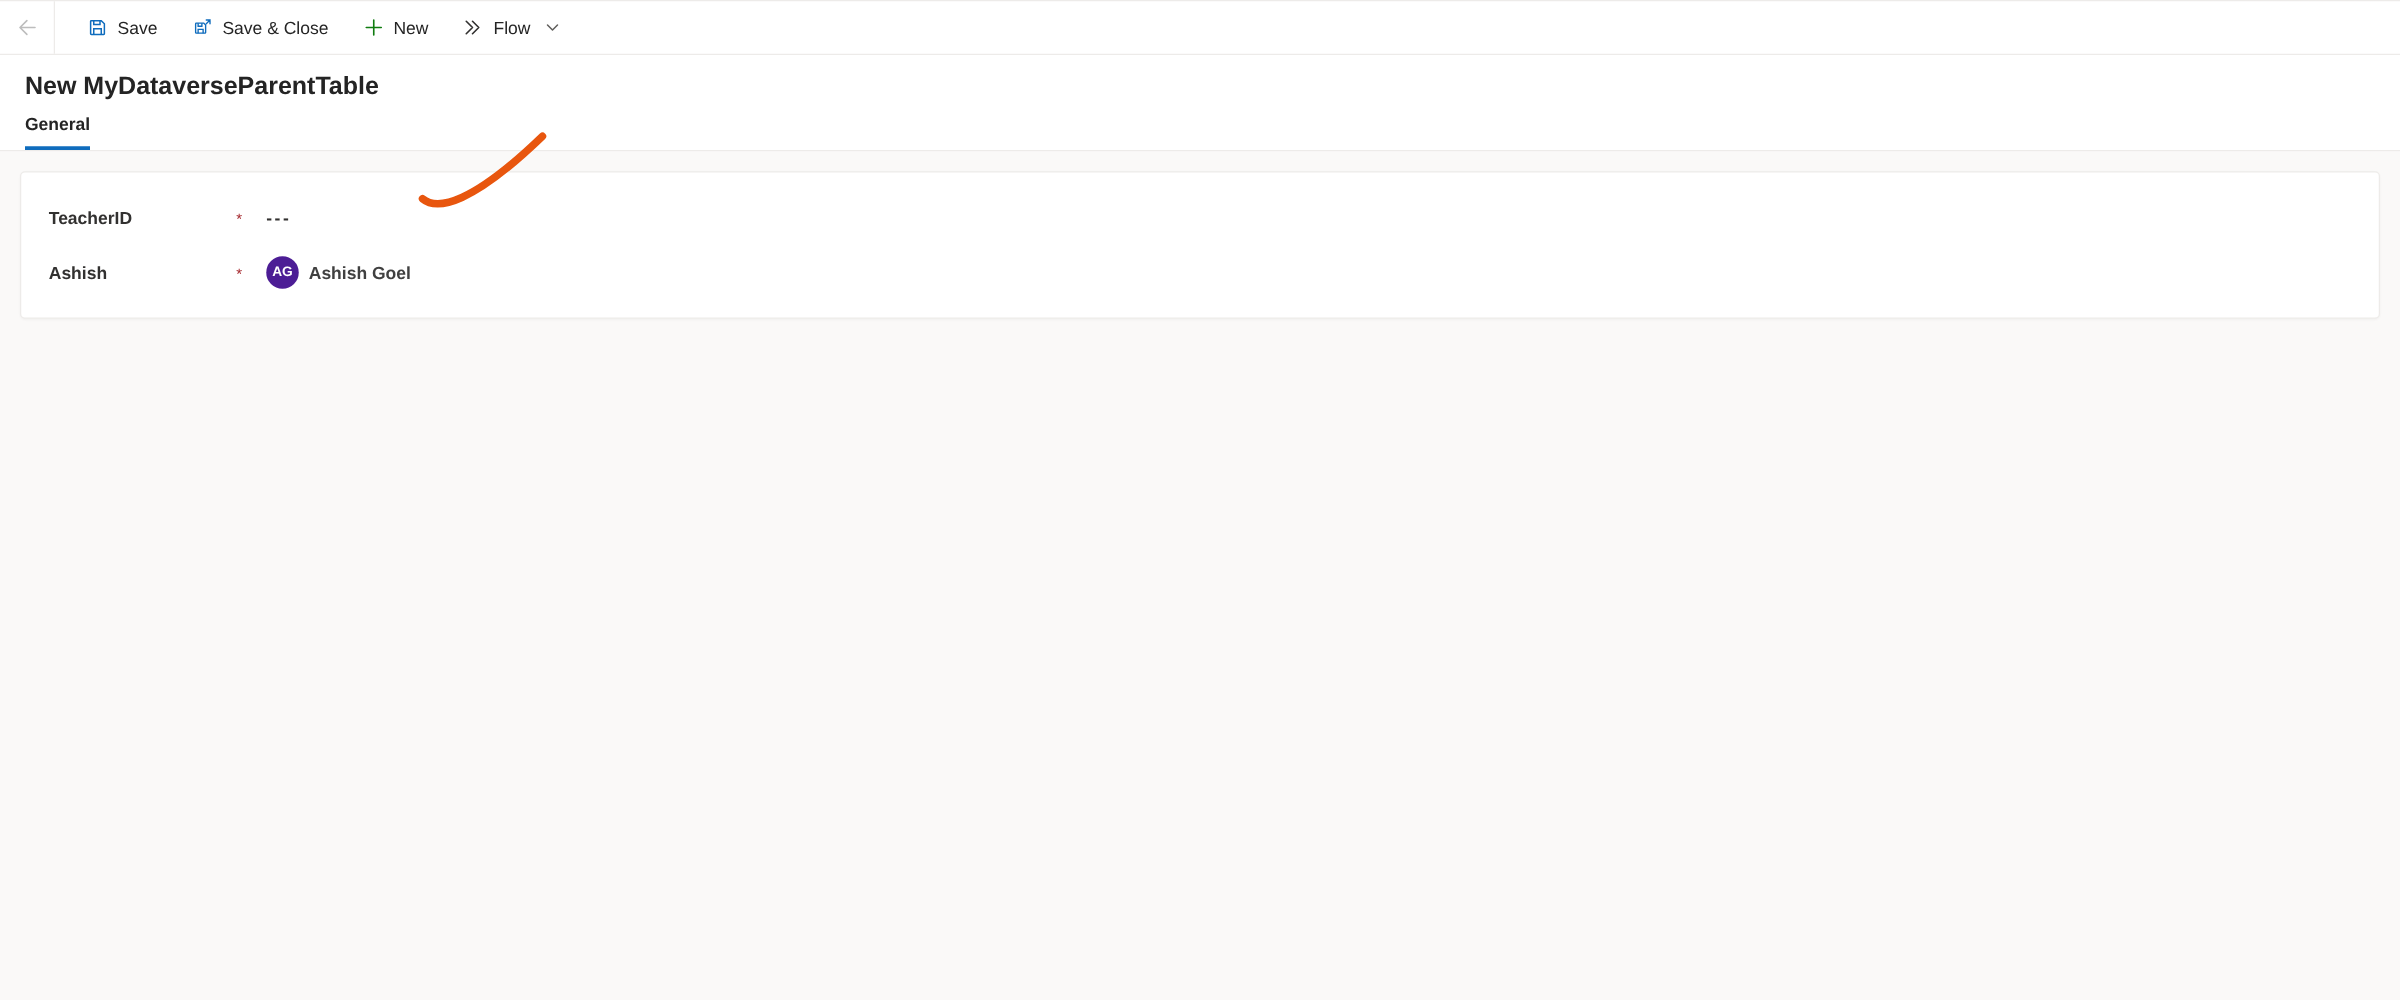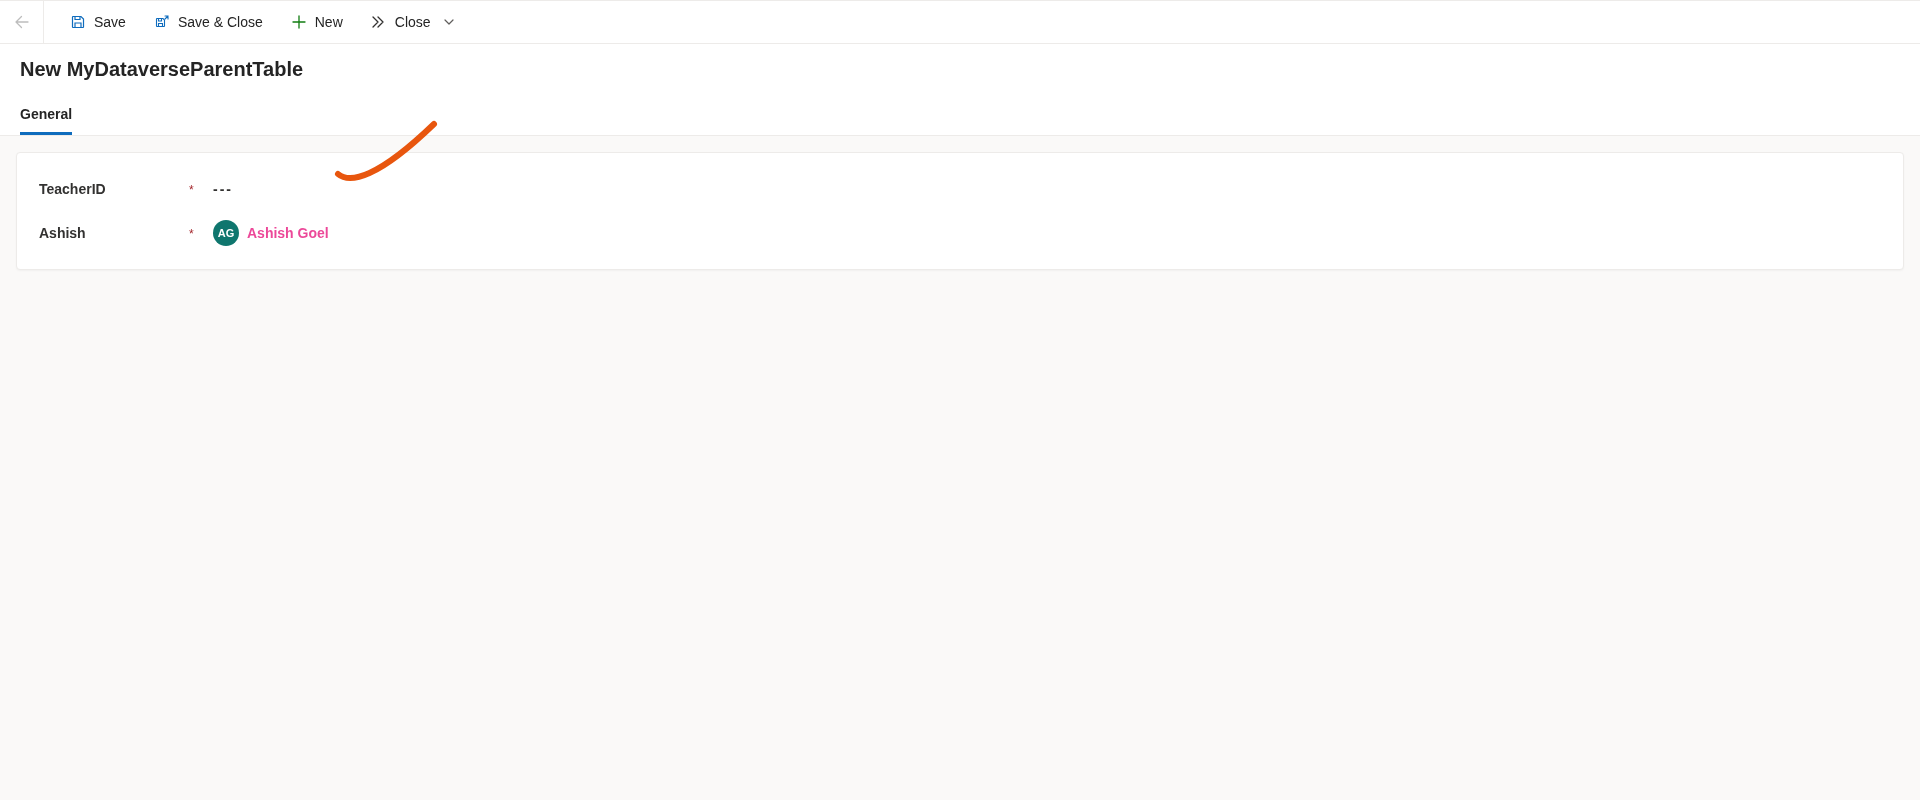--- a/index.html
+++ b/index.html
@@ -54,21 +54,21 @@
 
     .header-area {
       background: #ffffff;
       padding: 14px 20px 0 20px;
       border-bottom: 1px solid #edebe9;
     }
     .page-title {
       font-size: 20px;
       font-weight: 600;
       color: #242424;
-      margin-bottom: 19px;
+      margin-bottom: 4px;
     }
     .tabs { display: flex; }
     .tab {
       padding: 6px 0 10px 0;
       font-size: 14px;
       font-weight: 600;
       color: #242424;
       cursor: pointer;
       border-bottom: 3px solid transparent;
       margin-right: 20px;
@@ -115,30 +115,30 @@
     }
     .placeholder-dashes {
       color: #323130;
       font-weight: 600;
       letter-spacing: 2px;
     }
     .avatar {
       width: 26px;
       height: 26px;
       border-radius: 50%;
-      background: #0f766e;
+      background: #4c1d95;
       color: #fff;
       font-size: 11px;
       font-weight: 600;
       display: inline-flex;
       align-items: center;
       justify-content: center;
     }
     .owner-link {
-      color: #ec4899;
+      color: #404040;
       font-weight: 600;
       cursor: pointer;
       font-size: 14px;
     }
 
     .annotation {
       position: absolute;
       left: 330px;
       top: -20px;
       width: 120px;
@@ -190,21 +190,21 @@
       </span>
       <span>New</span>
     </button>
 
     <button class="cmd-btn">
       <span class="ic">
         <svg width="16" height="16" viewBox="0 0 16 16" fill="none">
           <path d="M2 3l5 5-5 5M7 3l5 5-5 5" stroke="#323130" stroke-width="1.3" stroke-linecap="round" stroke-linejoin="round"></path>
         </svg>
       </span>
-      <span>Close</span>
+      <span>Flow</span>
       <span class="ic chev">
         <svg width="12" height="12" viewBox="0 0 12 12" fill="none">
           <path d="M2 4l4 4 4-4" stroke="#605e5c" stroke-width="1.2" stroke-linecap="round" stroke-linejoin="round"></path>
         </svg>
       </span>
     </button>
 
   </div>
 </div>
 

